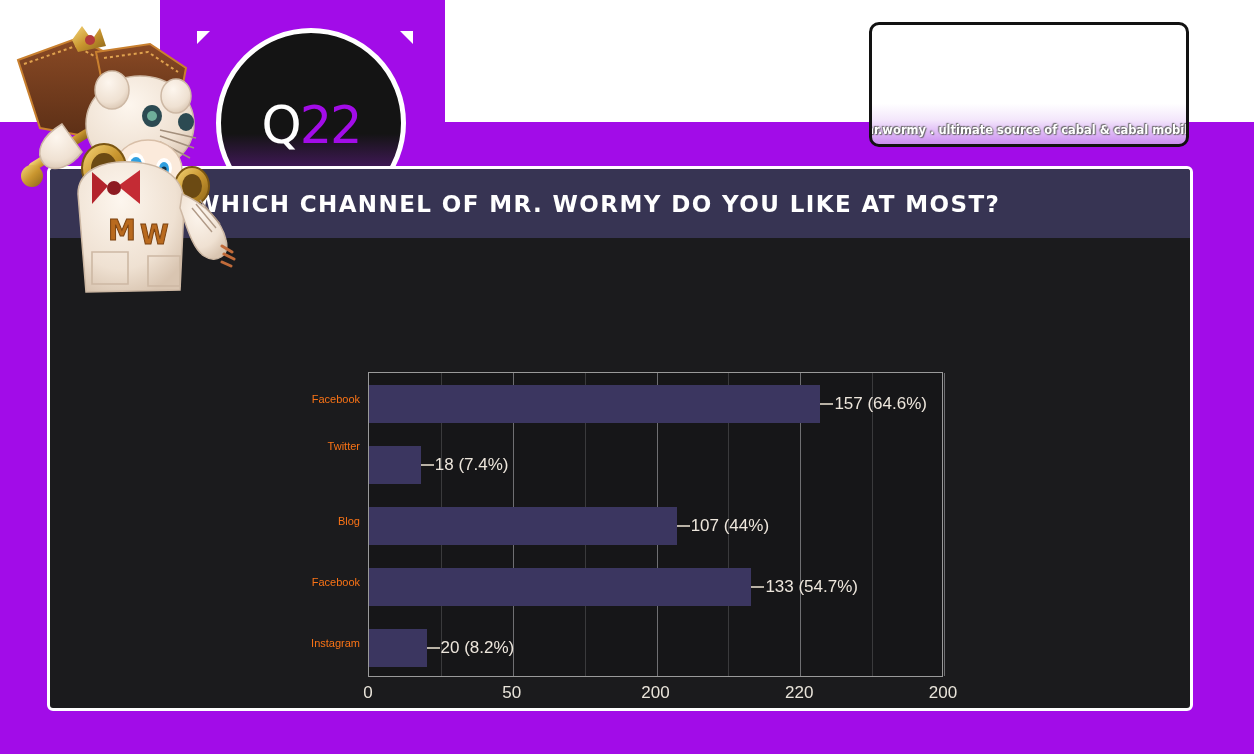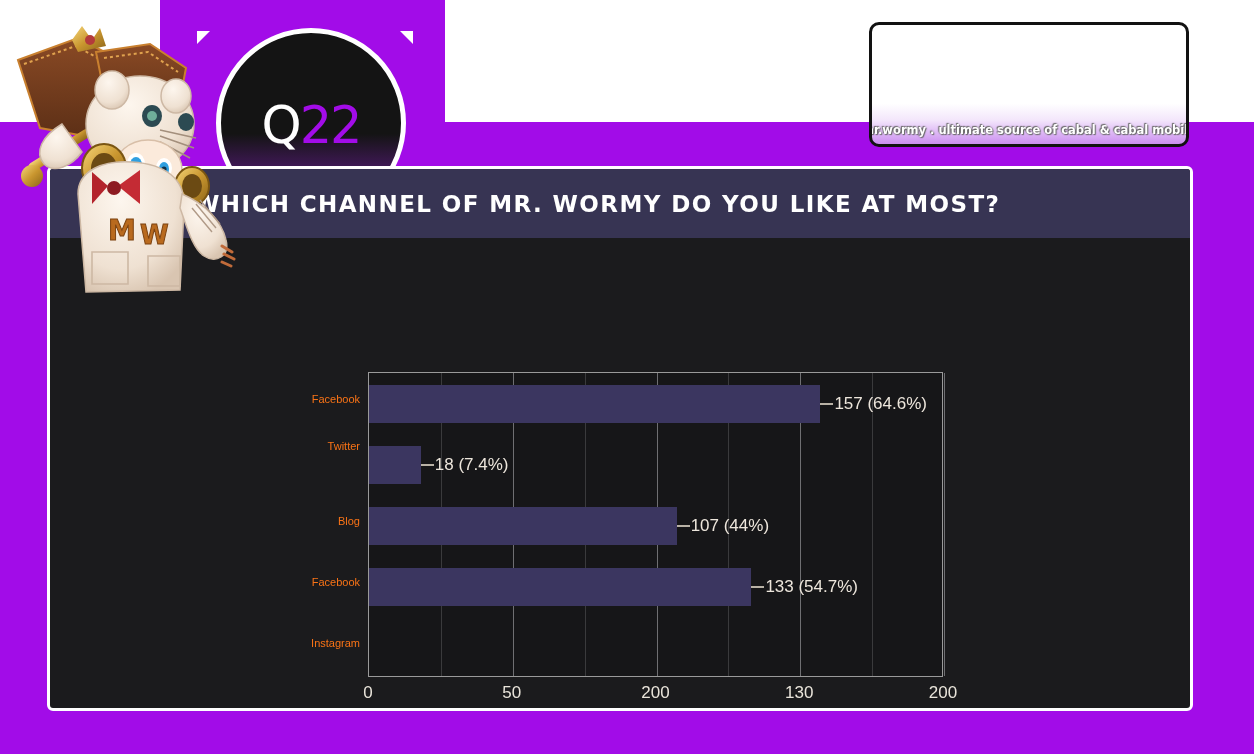--- a/index.html
+++ b/index.html
@@ -230,27 +230,32 @@
             <div class="bar-row" style="top: 123.5px;">
               <div class="bar" style="width: 307.625px; background: rgb(59, 54, 96);"></div>
               <div class="bar-connector" style="left: 307.625px;"></div>
               <div class="bar-label" style="left: 321.625px;">107 (44%)</div>
             </div>
             <div class="bar-row" style="top: 184.5px;">
               <div class="bar" style="width: 382.375px; background: rgb(59, 54, 96);"></div>
               <div class="bar-connector" style="left: 382.375px;"></div>
               <div class="bar-label" style="left: 396.375px;">133 (54.7%)</div>
             </div>
+            <div class="bar-row" style="top: 245.5px;">
+              <div class="bar" style="width: 57.5px; background: rgb(59, 54, 96);"></div>
+              <div class="bar-connector" style="left: 57.5px;"></div>
+              <div class="bar-label" style="left: 71.5px;">20 (8.2%)</div>
+            </div>
           </div>
       </div>
       <div class="xticks" id="xticks">
           <div class="xtick" style="left: 0px;">0</div>
           <div class="xtick" style="left: 143.75px; text-align: right;">50</div>
           <div class="xtick" style="left: 287.5px;">200</div>
-          <div class="xtick" style="left: 431.25px;">130</div>
+          <div class="xtick" style="left: 431.25px;">220</div>
           <div class="xtick" style="left: 575px;">200</div>
         </div>
     </div>
   </div>
 
   <svg class="mascot" viewBox="0 0 240 280">
     <defs>
       <radialGradient id="fur" cx="40%" cy="30%" r="75%">
         <stop offset="0%" stop-color="#fdf6ee"></stop>
         <stop offset="70%" stop-color="#efe1d2"></stop>

